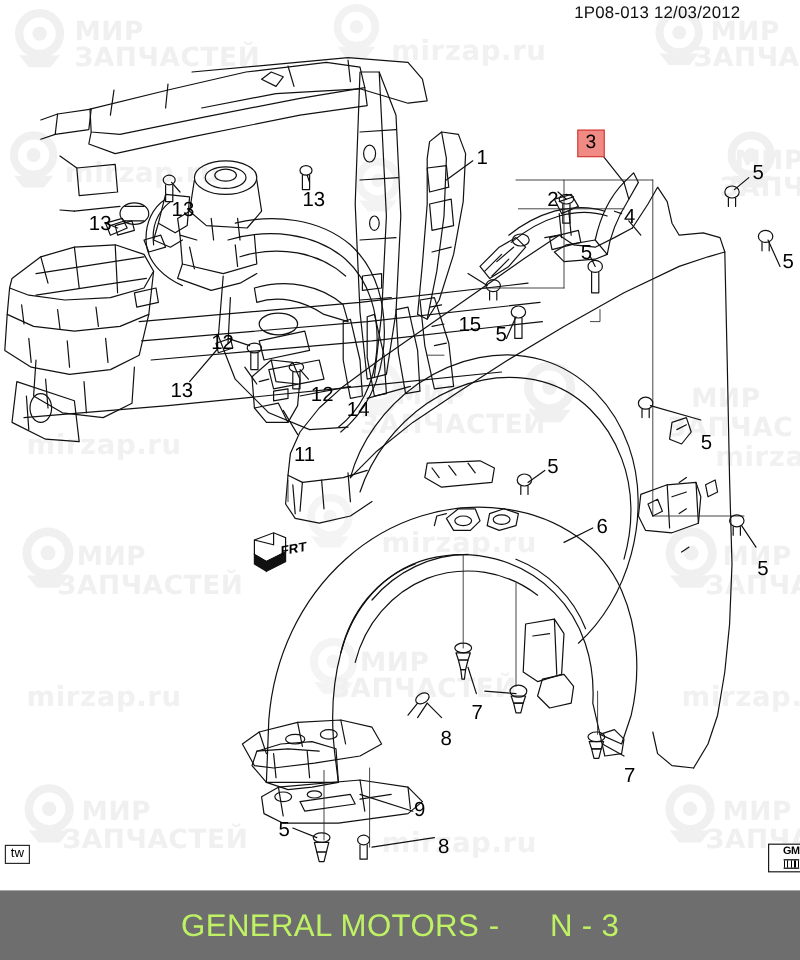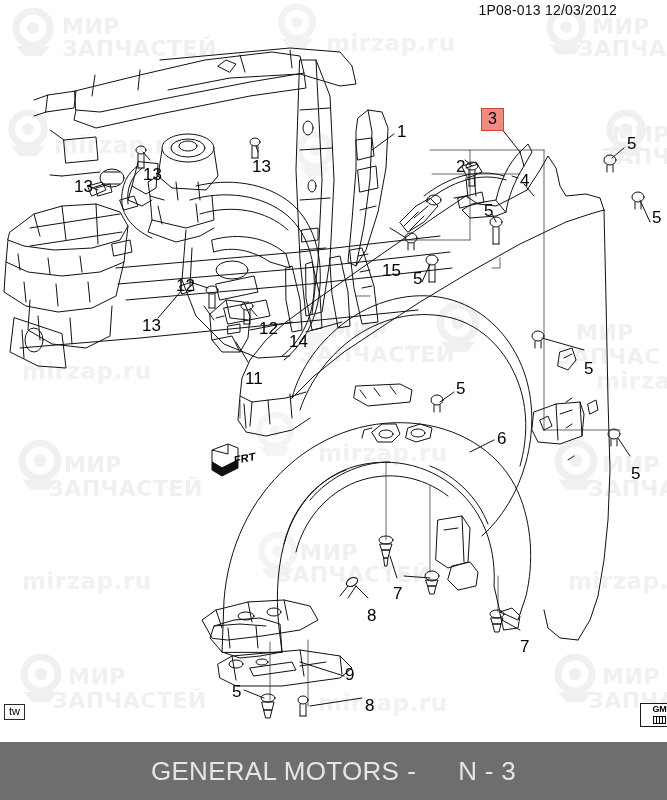--- a/index.html
+++ b/index.html
@@ -93,21 +93,21 @@
   }
 
   
   #footer{
     position:absolute;left:0;top:742px;width:667px;height:58px;
     background:#6e6e6e;z-index:7;
     display:flex;align-items:center;justify-content:center;
   }
   #footer .ft-inner{
     display:flex;align-items:baseline;
-    color:#e5e5e5;font-size:26px;
+    color:#bef264;font-size:26px;
     font-family:"Liberation Sans", sans-serif;
     letter-spacing:0.3px;
   }
   #footer .ft-gap{display:inline-block;width:34px;}
 </style>
 </head>
 <body>
 
 <div id="page">
 

